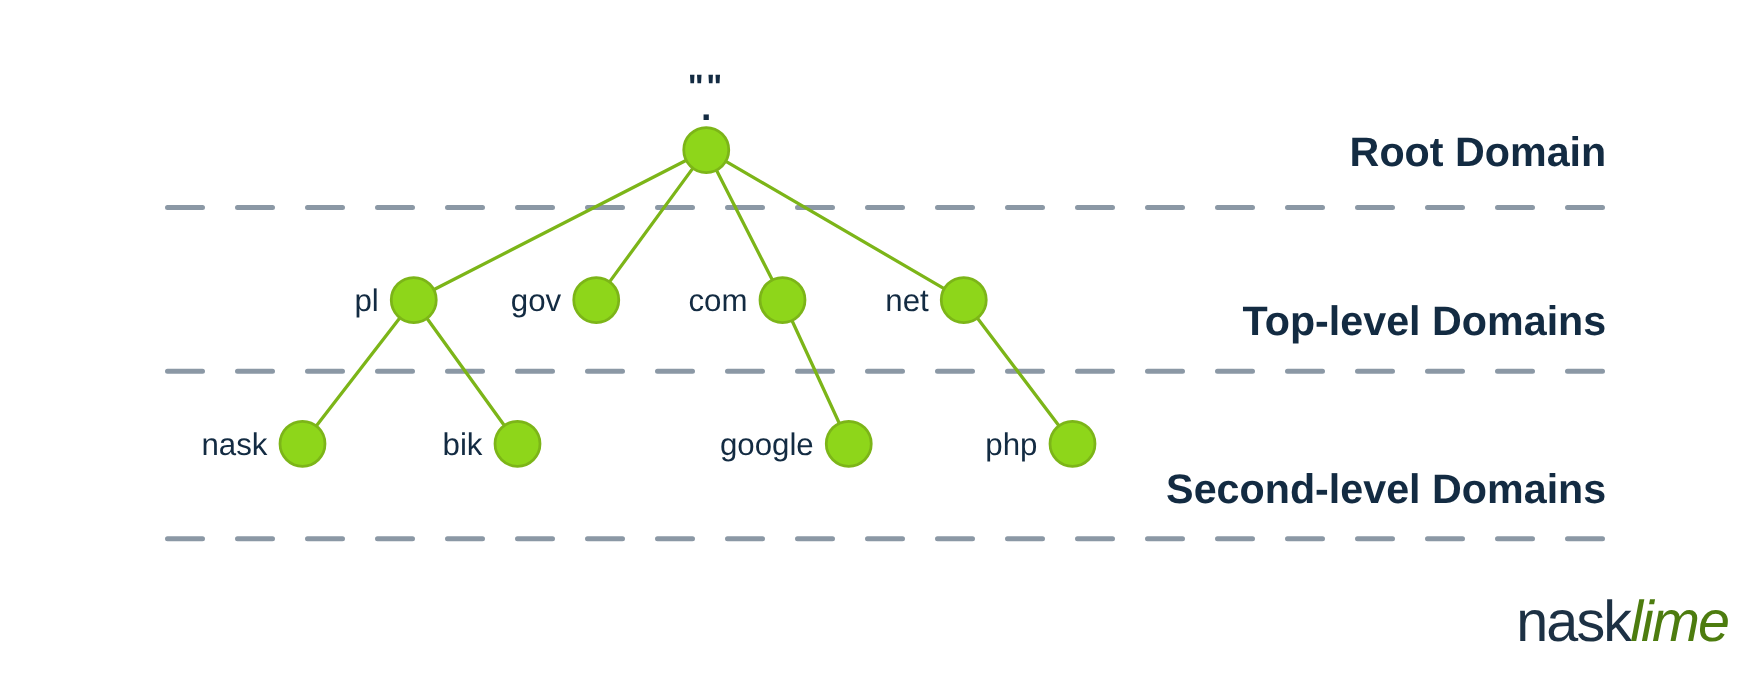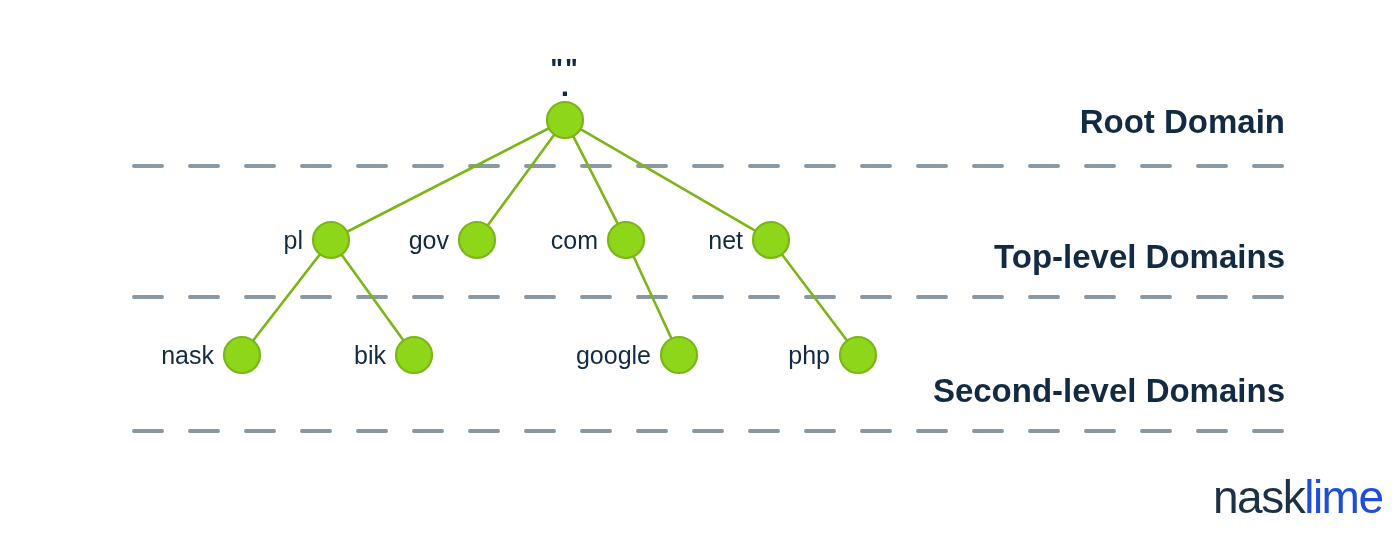--- a/index.html
+++ b/index.html
@@ -53,21 +53,21 @@
   .logo {
     position: absolute;
     font-family: "Liberation Sans", sans-serif;
     font-size: 46px;
     font-weight: 400;
     letter-spacing: -1.5px;
     line-height: 1;
     white-space: nowrap;
   }
   .logo-codi { color: #1d3144; }
-  .logo-lime { color: #1d4ed8; }
+  .logo-lime { color: #4d7c0f; font-style: italic; }
 </style>
 </head>
 <body>
 
 <div id="stage">
 
   <svg id="diagram-svg" viewBox="0 0 1395 544">
     <g id="divider-layer">
         <line x1="134" y1="166" x2="1285" y2="166" stroke="#8b98a5" stroke-width="4" stroke-linecap="round" stroke-dasharray="28 28"></line>
         <line x1="134" y1="297" x2="1285" y2="297" stroke="#8b98a5" stroke-width="4" stroke-linecap="round" stroke-dasharray="28 28"></line>

